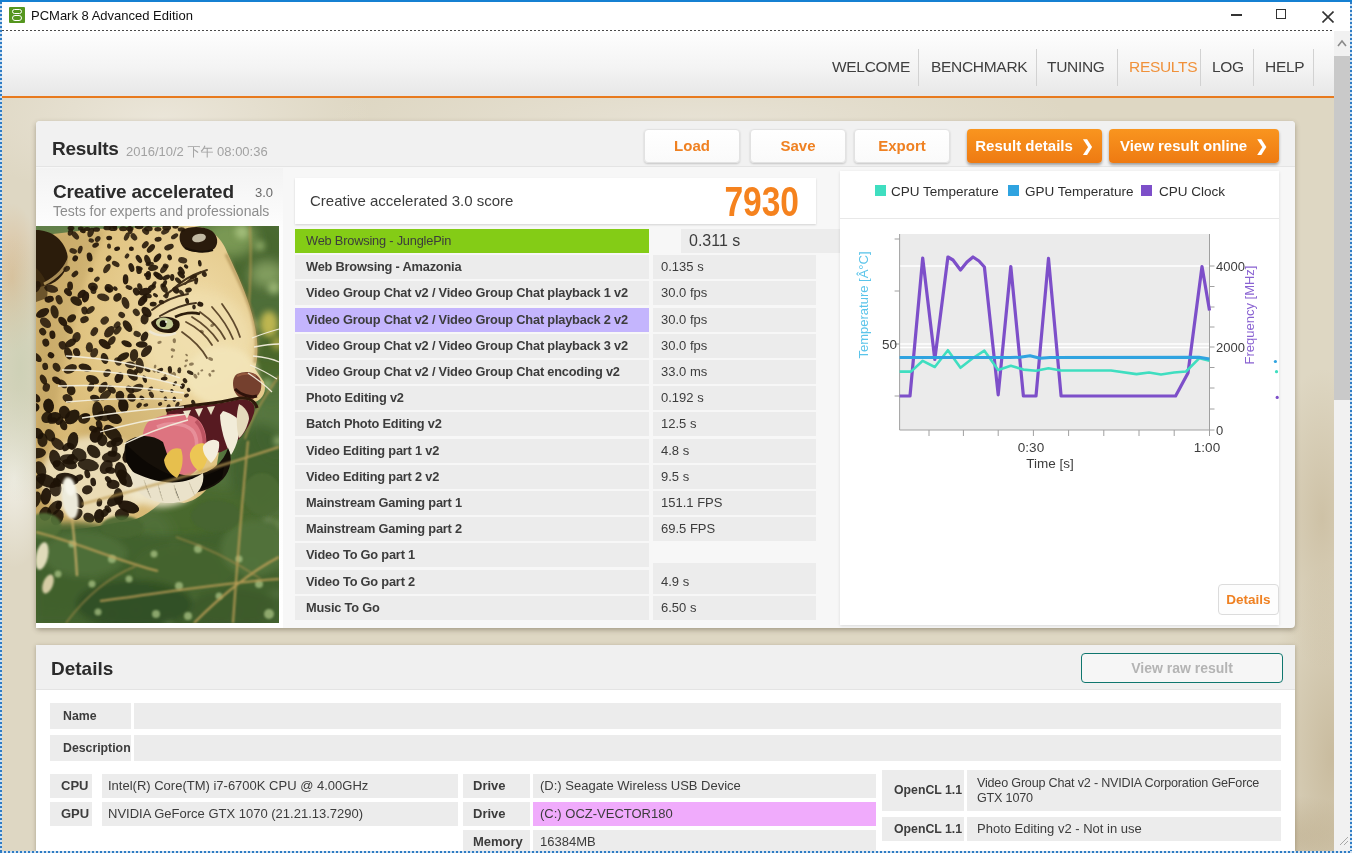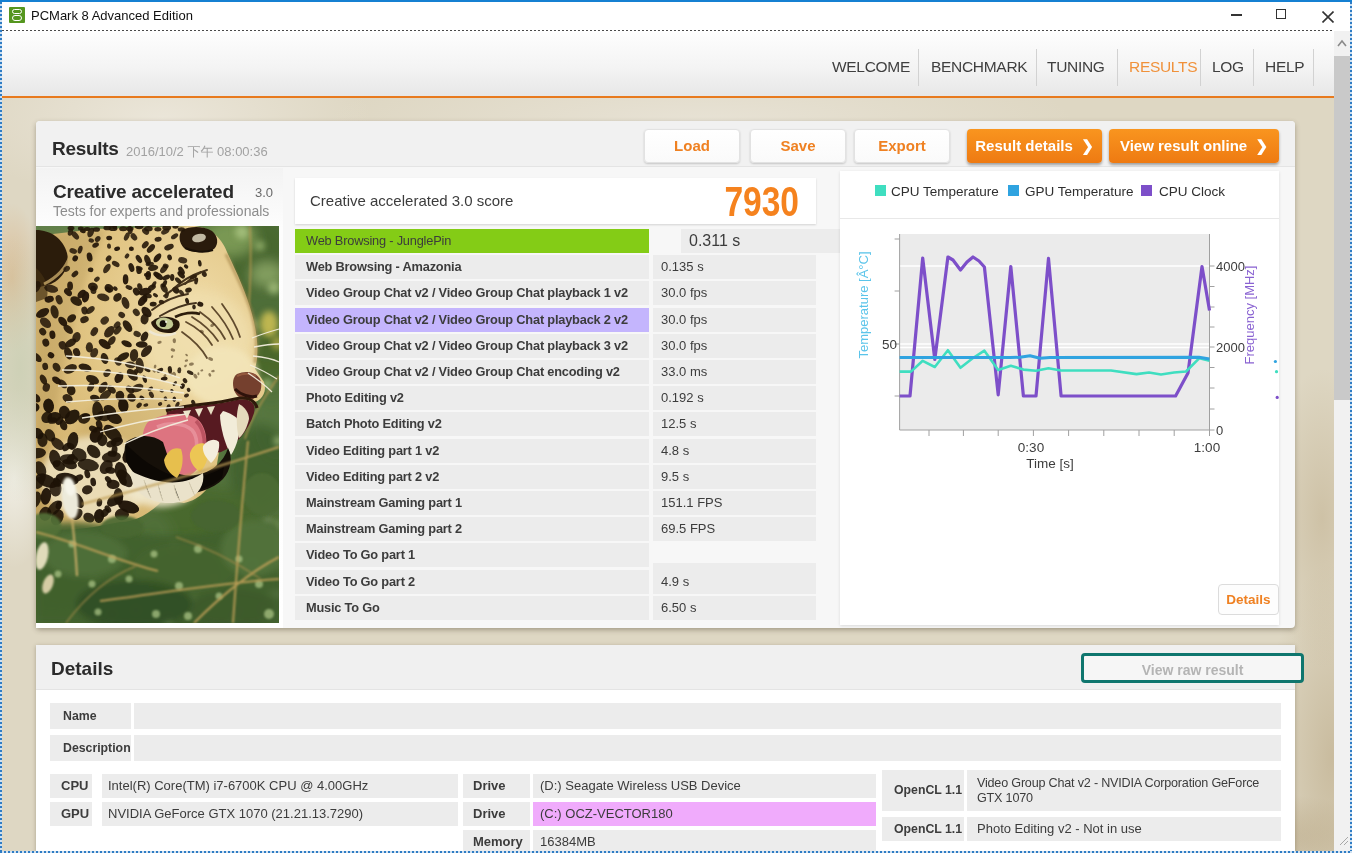--- a/index.html
+++ b/index.html
@@ -694,21 +694,21 @@
 <circle cx="436.5" cy="200.7" r="1.6" fill="#3fdec0"></circle>
 <circle cx="437.2" cy="226.4" r="1.6" fill="#7d4fc9"></circle>
 </svg>
   </div>
 
   <div class="abs" style="left:1218px;top:584px;width:61px;height:31px;background:#fdfdfd;border:1px solid #dcdcdc;border-radius:4px;text-align:center;line-height:29px;font-size:13.5px;font-weight:bold;color:#ef8122;">Details</div>
 
   <div class="abs" style="left:36px;top:645px;width:1259px;height:208px;background:#fff;box-shadow:0 1px 4px rgba(90,80,60,.4);"></div>
   <div class="abs" style="left:36px;top:645px;width:1259px;height:45px;background:#f0f0f0;border-bottom:1px solid #e4e4e4;"></div>
   <div class="abs" style="left:51px;top:658px;font-size:19px;font-weight:bold;color:#2b2b2b;">Details</div>
-  <div class="abs" style="left:1081px;top:653px;width:223px;height:30px;background:#f6f6f6;border:3px solid #0f766e;border-radius:4px;text-align:center;line-height:28px;font-size:14px;font-weight:bold;color:#b4b4b4;">View raw result</div>
+  <div class="abs" style="left:1081px;top:653px;width:202px;height:30px;background:#f6f6f6;border:1px solid #0f766e;border-radius:4px;text-align:center;line-height:28px;font-size:14px;font-weight:bold;color:#b4b4b4;">View raw result</div>
   <div id="detrows">
 
   <div class="abs" style="left:50px;top:703px;width:81px;height:26px;background:#ececec;line-height:26px;font-size:12.3px;font-weight:bold;color:#3c3c3c;padding-left:13px;">Name</div>
   <div class="abs" style="left:134px;top:703px;width:1147px;height:26px;background:#ececec;"></div>
   <div class="abs" style="left:50px;top:735px;width:81px;height:26px;background:#ececec;line-height:26px;font-size:12.3px;font-weight:bold;color:#3c3c3c;padding-left:13px;">Description</div>
   <div class="abs" style="left:134px;top:735px;width:1147px;height:26px;background:#ececec;"></div>
 
   <div class="abs" style="left:50px;top:774px;width:42px;height:24px;background:#ececec;line-height:24px;font-size:13px;font-weight:bold;color:#3c3c3c;padding-left:11px;">CPU</div>
   <div class="abs" style="left:102px;top:774px;width:356px;height:24px;background:#ececec;line-height:24px;font-size:13px;color:#3c3c3c;padding-left:6px;">Intel(R) Core(TM) i7-6700K CPU @ 4.00GHz</div>
   <div class="abs" style="left:50px;top:802px;width:42px;height:24px;background:#ececec;line-height:24px;font-size:13px;font-weight:bold;color:#3c3c3c;padding-left:11px;">GPU</div>

